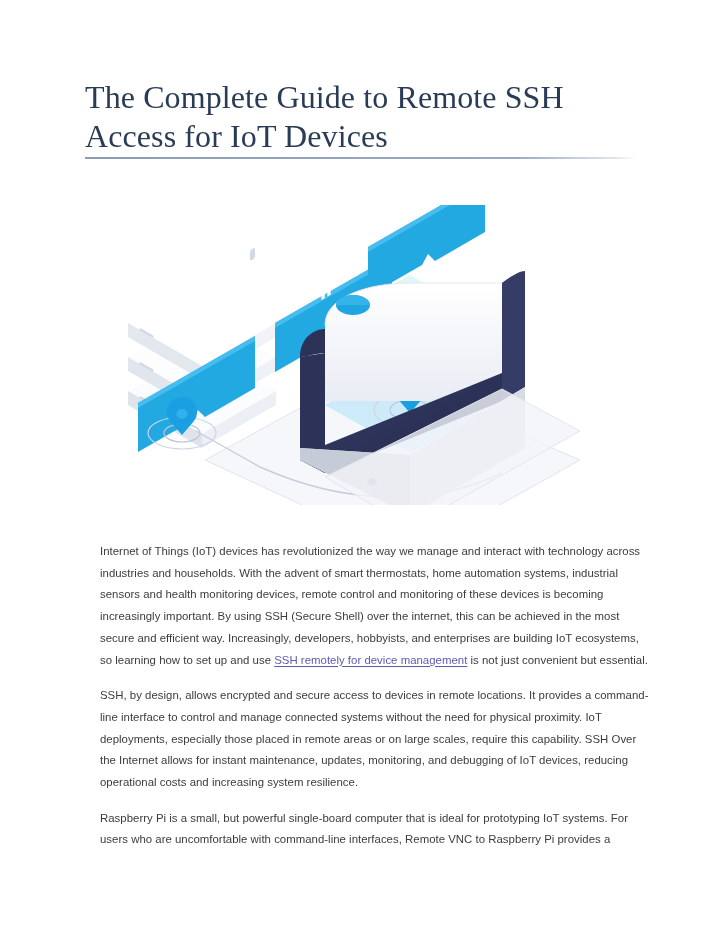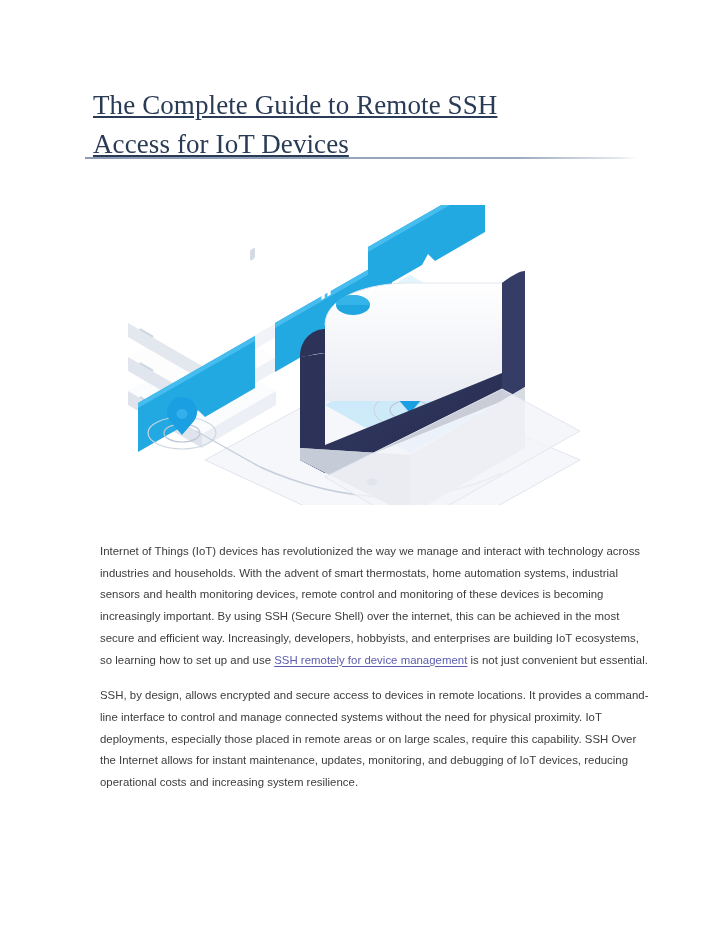--- a/index.html
+++ b/index.html
@@ -25,28 +25,27 @@
 
   
   .title-block {
     position: absolute;
     left: 85px;
     top: 78px;
     width: 560px;
   }
   .doc-title {
     font-family: "Liberation Serif", serif;
-    font-size: 27px;
+    font-size: 32px;
     line-height: 39px;
     color: #2a3b55;
     letter-spacing: 0.1px;
-    margin: 8px;
+    margin: 0;
     font-weight: 400;
     white-space: pre-line;
-    text-decoration: underline;
   }
   .title-rule {
     position: absolute;
     left: 85px;
     top: 157px;
     width: 552px;
     height: 2px;
     background: linear-gradient(to right, #8c9cb4 0%, #9aa9bf 78%, rgba(154,169,191,0.25) 97%, rgba(255,255,255,0) 100%);
   }
 
@@ -214,16 +213,19 @@
   <div class="body-copy">
 
     <p class="para">
       <span>Internet of Things (IoT) devices has revolutionized the way we manage and interact with technology across industries and households. With the advent of smart thermostats, home automation systems, industrial sensors and health monitoring devices, remote control and monitoring of these devices is becoming increasingly important. By using SSH (Secure Shell) over the internet, this can be achieved in the most secure and efficient way. Increasingly, developers, hobbyists, and enterprises are building IoT ecosystems, so learning how to set up and use </span><a class="inline-link" href="#">SSH remotely for device management</a><span> is not just convenient but essential.</span>
     </p>
 
     <p class="para">
       <span>SSH, by design, allows encrypted and secure access to devices in remote locations. It provides a command-line interface to control and manage connected systems without the need for physical proximity. IoT deployments, especially those placed in remote areas or on large scales, require this capability. SSH Over the Internet allows for instant maintenance, updates, monitoring, and debugging of IoT devices, reducing operational costs and increasing system resilience.</span>
     </p>
 
+    <p class="para">
+      <span>Raspberry Pi is a small, but powerful single-board computer that is ideal for prototyping IoT systems. For users who are uncomfortable with command-line interfaces, Remote VNC to Raspberry Pi provides a</span>
+    </p>
 
   </div>
 
 </div>
 
 </body></html>

